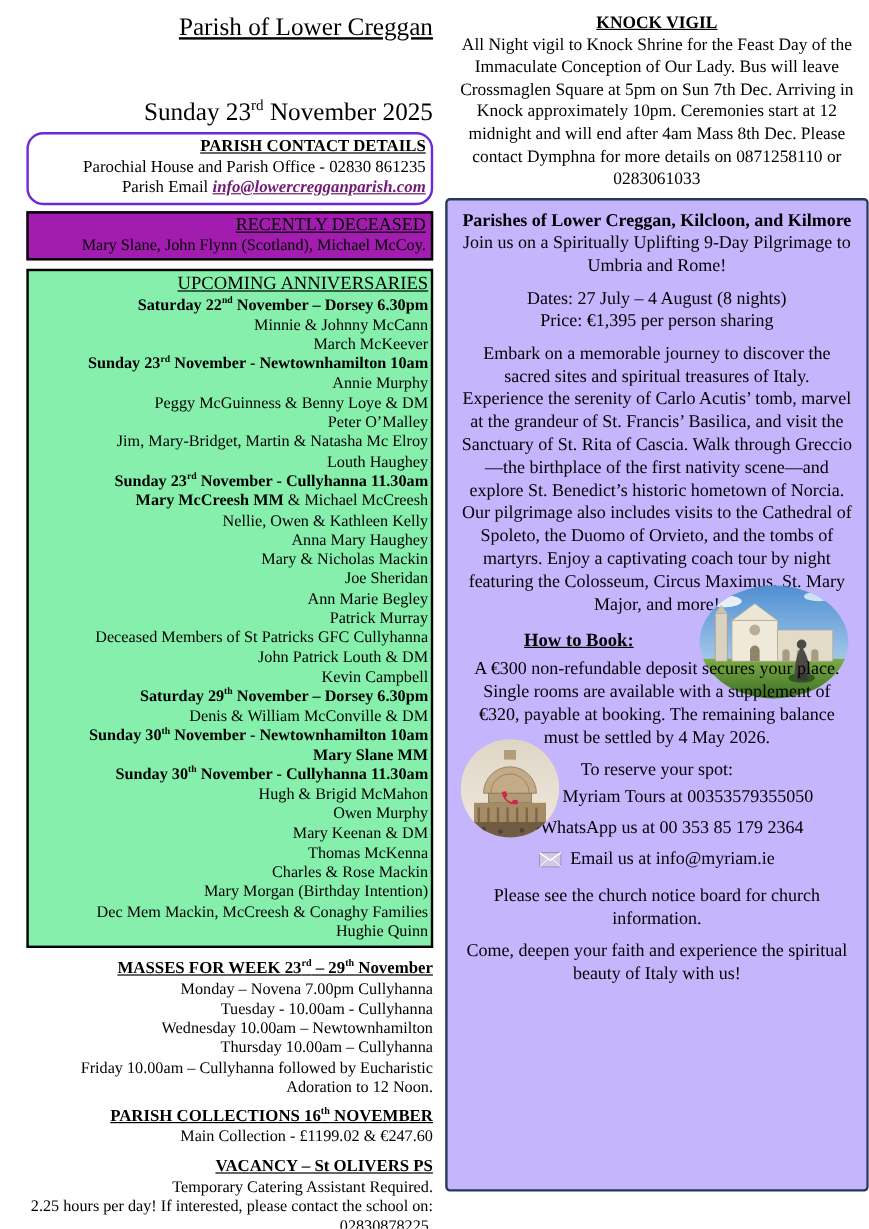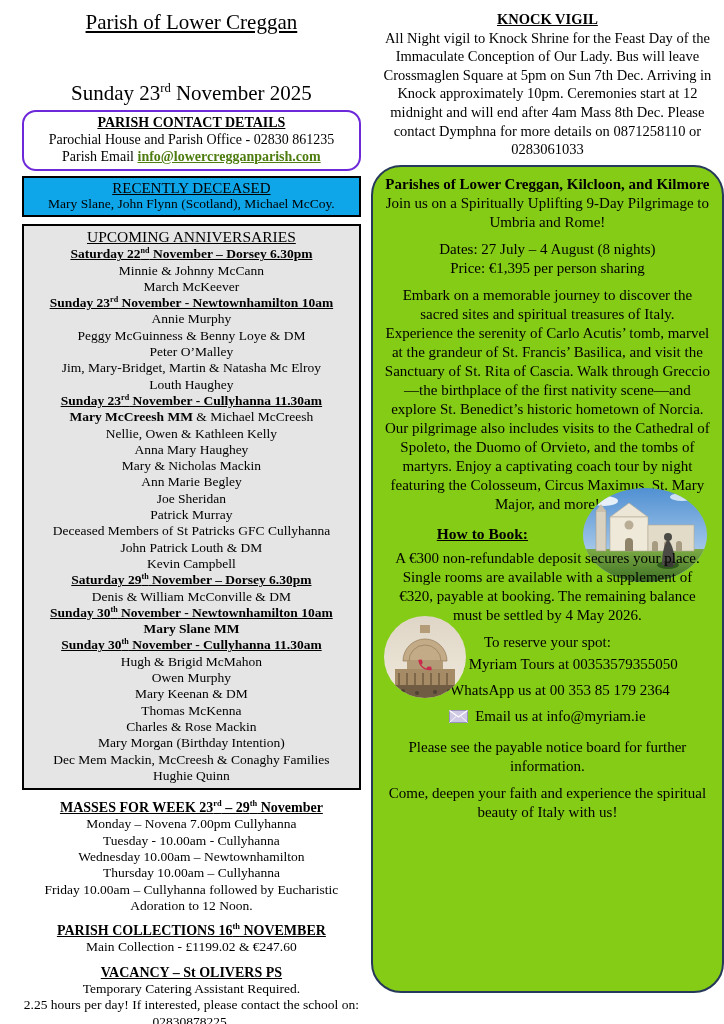--- a/index.html
+++ b/index.html
@@ -2,56 +2,56 @@
 <html><head>
 <meta charset="utf-8">
 <style>
   * { box-sizing: border-box; margin: 0; padding: 0; }
   html, body { width: 724px; height: 1024px; }
   body {
     font-family: "Liberation Serif", "DejaVu Serif", serif;
     background: #ffffff; color: #000; overflow: hidden;
   }
   .page { display: flex; width: 724px; height: 1024px; }
-  .col-left { width: 353px; margin: 10px 0 0 22px; text-align: center; }
+  .col-left { width: 353px; margin: 10px 0 0 22px; text-align: right; }
   .col-right { width: 368px; margin: 10px 0 0 10px; text-align: center; }
   .u { text-decoration: underline; }
   .b { font-weight: bold; }
   sup { font-size: 0.6em; vertical-align: super; line-height: 0; }
 
   
   .page-title { font-size: 21px; text-decoration: underline; }
   .page-date { font-size: 21px; margin-bottom: 4px; margin-top: 46px; }
   .contact-box {
     border: 2px solid #6d28d9; border-radius: 14px;
     padding: 2px 4px 4px; font-size: 14px; line-height: 17px; margin-bottom: 5px;
   }
   .contact-box .hdr { font-size: 14px; }
-  a.link { color: #4d7c0f; font-weight: bold; text-decoration: underline; cursor: pointer; }
+  a.link { color: #701a75; font-weight: bold; text-decoration: underline; cursor: pointer; font-style: italic; }
   .deceased-box {
-    border: 2px solid #000; background: #0ea5e9;
+    border: 2px solid #000; background: #a21caf;
     padding: 2px 4px 3px; font-size: 13.5px; line-height: 16px; margin-bottom: 7px;
   }
   .deceased-box .hdr { font-size: 15px; }
   .ann-box {
-    border: 2px solid #000; background: #e5e5e5;
+    border: 2px solid #000; background: #86efac;
     padding: 3px 2px 4px; font-size: 13.5px; line-height: 16.3px; margin-bottom: 10px;
   }
   .ann-hdr { font-size: 15.5px; margin-bottom: 1px; }
-  .ann-line.day { font-weight: bold; text-decoration: underline; }
+  .ann-line.day { font-weight: bold; }
   .ann-line.bold { font-weight: bold; }
   .sec { font-size: 13.5px; line-height: 16.3px; margin-bottom: 9px; }
   .sec .hdr { font-size: 14px; }
 
   
   .knock { font-size: 14.5px; line-height: 18.6px; margin-bottom: 6px; }
   .knock .hdr { font-size: 14.5px; }
   .pilgrim-box {
-    border: 2.5px solid #27395a; border-radius: 30px;
-    background: #84cc16; padding: 8px 12px 10px;
+    border: 2.5px solid #27395a; border-radius: 4px;
+    background: #c4b5fd; padding: 8px 12px 10px;
     font-size: 15px; line-height: 19px; min-height: 828px;
   }
   .pilgrim-box p { margin-bottom: 0; }
   .gap-s { height: 8px; }
   .book-wrap { position: relative; }
   .book-heading { width: calc(100% - 130px); text-align: center; margin-top: 10px; font-size: 15.5px; }
   .assisi { position: absolute; right: 2px; top: 68px; width: 126px; height: 96px; }
   .reserve-wrap { position: relative; margin-top: 6px; }
   .vatican { position: absolute; left: -2px; top: 66px; width: 84px; height: 84px; }
   .contact-line { display: flex; justify-content: center; align-items: center; gap: 7px; min-height: 26px; }
@@ -88,22 +88,22 @@
           <div class="ann-line name"><span>Annie Murphy</span></div>
           <div class="ann-line name"><span>Peggy McGuinness &amp; Benny Loye &amp; DM</span></div>
           <div class="ann-line name"><span>Peter O’Malley</span></div>
           <div class="ann-line name"><span>Jim, Mary-Bridget, Martin &amp; Natasha Mc Elroy</span></div>
           <div class="ann-line name"><span>Louth Haughey</span></div>
           <div class="ann-line day"><span>Sunday 23<sup>rd</sup> November - Cullyhanna 11.30am</span></div>
           <div class="ann-line name"><span class="b">Mary McCreesh MM</span><span> &amp; Michael McCreesh</span></div>
           <div class="ann-line name"><span>Nellie, Owen &amp; Kathleen Kelly</span></div>
           <div class="ann-line name"><span>Anna Mary Haughey</span></div>
           <div class="ann-line name"><span>Mary &amp; Nicholas Mackin</span></div>
+          <div class="ann-line name"><span>Joe Sheridan</span></div>
           <div class="ann-line name"><span>Ann Marie Begley</span></div>
-          <div class="ann-line name"><span>Joe Sheridan</span></div>
           <div class="ann-line name"><span>Patrick Murray</span></div>
           <div class="ann-line name"><span>Deceased Members of St Patricks GFC Cullyhanna</span></div>
           <div class="ann-line name"><span>John Patrick Louth &amp; DM</span></div>
           <div class="ann-line name"><span>Kevin Campbell</span></div>
           <div class="ann-line day"><span>Saturday 29<sup>th</sup> November – Dorsey 6.30pm</span></div>
           <div class="ann-line name"><span>Denis &amp; William McConville &amp; DM</span></div>
           <div class="ann-line day"><span>Sunday 30<sup>th</sup> November - Newtownhamilton 10am</span></div>
           <div class="ann-line bold"><span>Mary Slane MM</span></div>
           <div class="ann-line day"><span>Sunday 30<sup>th</sup> November - Cullyhanna 11.30am</span></div>
           <div class="ann-line name"><span>Hugh &amp; Brigid McMahon</span></div>
@@ -252,18 +252,18 @@
               <rect x="0.5" y="0.5" width="18" height="12" fill="#cfc9e6" stroke="#9a93bd" stroke-width="1"></rect>
               <path d="M0.5 0.5 L9.5 7 L18.5 0.5" fill="none" stroke="#ffffff" stroke-width="1.2"></path>
               <path d="M0.5 12.5 L7 6.5 M18.5 12.5 L12 6.5" stroke="#ffffff" stroke-width="0.8"></path>
             </svg>
           </span>
           <span>Email us at info@myriam.ie</span>
         </div>
       </div>
 
       <div class="gap-s"></div>
-      <p>Please see the payable notice board for further information.</p>
+      <p>Please see the church notice board for church information.</p>
       <div class="gap-s"></div>
       <p>Come, deepen your faith and experience the spiritual beauty of Italy with us!</p>
     </div>
   </div>
 </div>
 
 </body></html>

